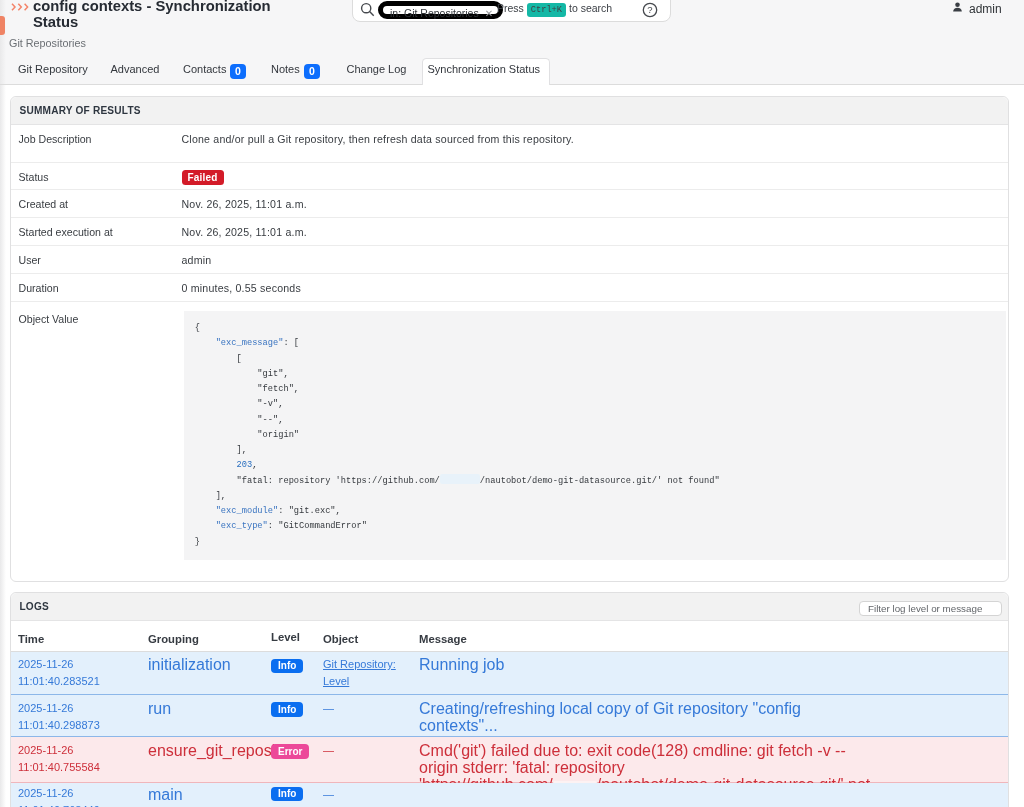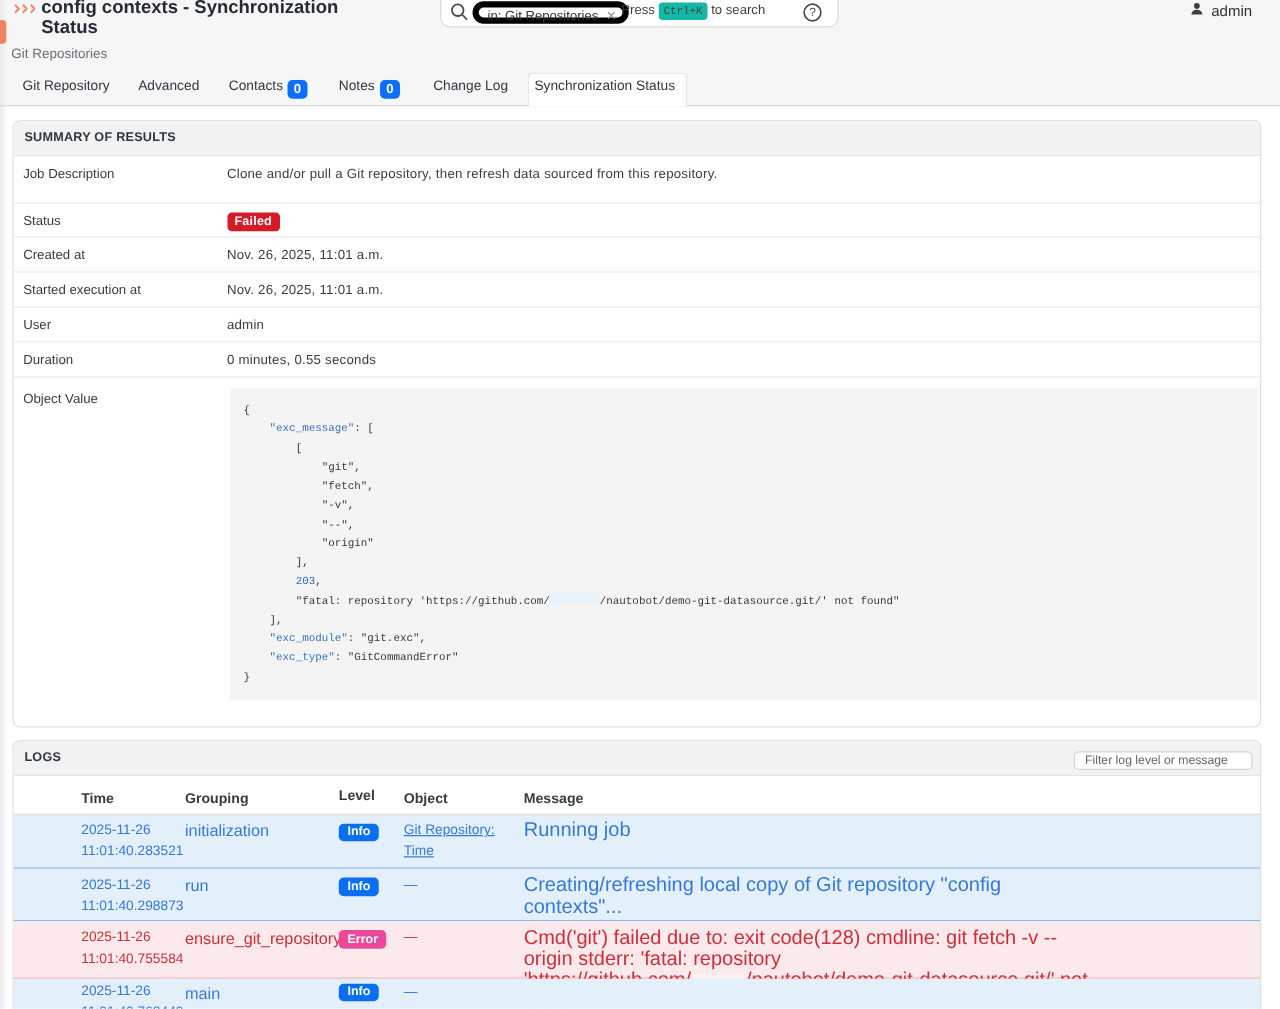--- a/index.html
+++ b/index.html
@@ -39,22 +39,22 @@
 
 
 .codeblock { position:absolute; left:172.8px; top:8.8px; width:822px; background:#f4f4f5; padding:10.5px 11px 10px; }
 .codeblock pre { font-family:"Liberation Mono",monospace; font-size:8.7px; line-height:15.25px; color:#35393e; }
 .ck { color:#3873c0; }
 .cn { color:#2a6fbf; }
 .blur1 { display:inline-block; width:40px; height:10px; background:#e8f2fa; border-radius:2px; vertical-align:-1px; }
 
 
 .lrow { position:relative; }
-.lc1 { position:absolute; left:7px; top:4.5px; width:120px; font-size:11px; line-height:17.3px;margin-left:47px; }
-.lc2 { position:absolute; left:137px; top:4.5px; font-size:13px; line-height:17.3px; }
+.lc1 { position:absolute; left:7px; top:4.5px; width:120px; font-size:11px; line-height:17.3px; }
+.lc2 { position:absolute; left:137px; top:4.5px; font-size:16px; line-height:17.3px; }
 .lc3 { position:absolute; left:260px; top:3.5px; }
 .lc4 { position:absolute; left:312px; top:4.5px; font-size:11px; line-height:17.3px; width:88px; }
 .lc5 { position:absolute; left:408px; top:4.5px; font-size:16px; line-height:17.3px; width:460px; }
 .lbadge { display:inline-block; color:#fff; font-size:10px; font-weight:bold; border-radius:4px; padding:1.5px 7px 2px; }
 .info { background:#e3f0fc; color:#3579d8; border-bottom:1.5px solid #8cb7e9; }
 .error { background:#fce9eb; color:#cd2f3a; border-bottom:1.5px solid #f0b6bb; }
 .blur2 { display:inline-block; width:44px; height:10px; background:#fdf2f3; border-radius:2px; vertical-align:-1px; }
 .filterbox { position:absolute; left:848px; top:7.5px; width:143px; height:15px; background:#fff; border:1px solid #d4d4d4; border-radius:4px; font-size:9.8px; font-weight:normal; color:#63666a; letter-spacing:0; line-height:13.5px; padding-left:8px; white-space:nowrap; overflow:hidden; }
 a.obj { color:#3579d8; }
 </style>
@@ -153,21 +153,21 @@
     <span class="lc1" style="top:10px;font-weight:bold;color:#363b42;font-size:11.3px">Time</span>
     <span class="lc2" style="top:10px;font-weight:bold;color:#363b42;font-size:11.3px">Grouping</span>
     <span class="lc3" style="top:10px;font-weight:bold;color:#363b42;font-size:11.3px">Level</span>
     <span class="lc4" style="top:10px;font-weight:bold;color:#363b42;font-size:11.3px">Object</span>
     <span class="lc5" style="top:10px;font-weight:bold;color:#363b42;font-size:11.3px">Message</span>
   </div>
   <div class="lrow info" style="height:43.5px">
     <span class="lc1">2025-11-26<br>11:01:40.283521</span>
     <span class="lc2">initialization</span>
     <span class="lc3"><span class="lbadge" style="background:#0a6ef0">Info</span></span>
-    <span class="lc4"><a class="obj" href="#">Git Repository: Time</a></span>
+    <span class="lc4"><a class="obj" href="#">Git Repository: Level</a></span>
     <span class="lc5">Running job</span>
   </div>
   <div class="lrow info" style="height:42px">
     <span class="lc1">2025-11-26<br>11:01:40.298873</span>
     <span class="lc2">run</span>
     <span class="lc3"><span class="lbadge" style="background:#0a6ef0">Info</span></span>
     <span class="lc4">—</span>
     <span class="lc5">Creating/refreshing local copy of Git repository "config contexts"...</span>
   </div>
   <div class="lrow error" style="height:46px">

